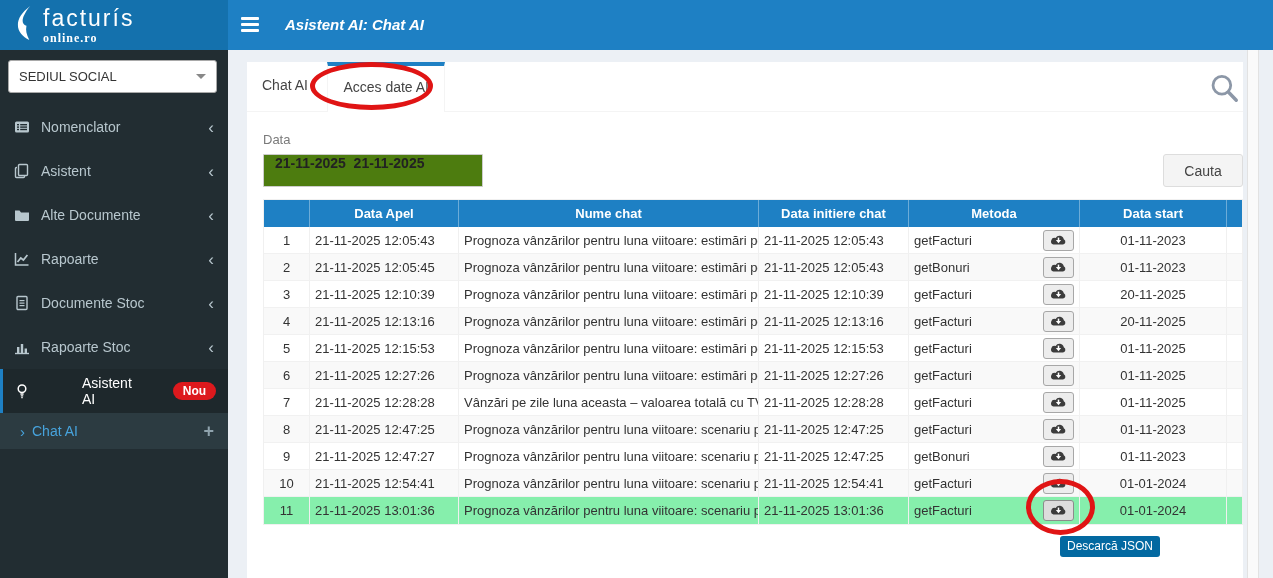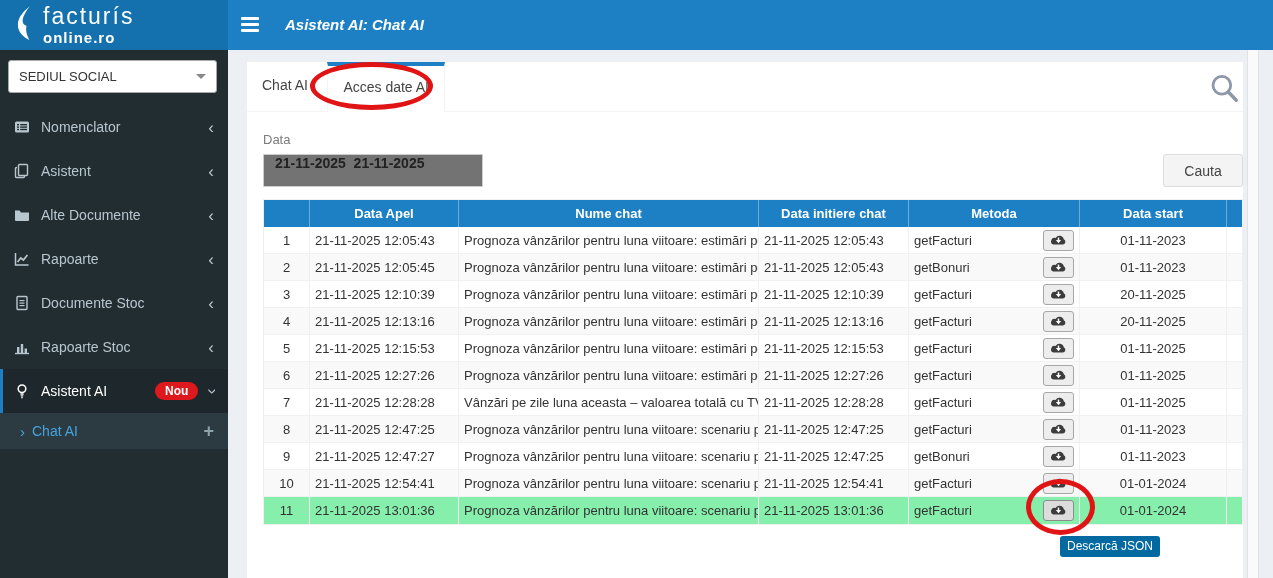--- a/index.html
+++ b/index.html
@@ -5,33 +5,33 @@
   * { box-sizing: border-box; margin: 0; padding: 0; }
   body { margin: 0; font-family: "Liberation Sans", sans-serif; }
   #page { position: relative; width: 1273px; height: 578px; overflow: hidden; background: #ecf0f5; }
 
   
   #sidebar { position: absolute; left: 0; top: 0; width: 228px; height: 578px; background: #222d32; }
   #logo { height: 50px; background: #1471ad; display: flex; align-items: center; padding-left: 16px; color: #fff; }
   #logo .leaf { margin-right: 8px; }
   #logo .brand-text { line-height: 1; }
   #logo .l1 { font-size: 23px; font-weight: normal; letter-spacing: 2px; }
-  #logo .l2 { font-size: 15px; font-weight: bold; letter-spacing: 1px; margin-top: 2px; }
+  #logo .l2 { font-size: 12px; font-weight: bold; letter-spacing: 1px; margin-top: 2px; font-family: Liberation Serif, serif; }
   #company { position: absolute; left: 8px; top: 60px; width: 209px; height: 33px; background: #fff;
              border: 1px solid #a9a9a9; border-radius: 3px; display: flex; align-items: center;
              padding: 0 10px; font-size: 13px; color: #333; cursor: pointer; }
   #company .caret { margin-left: auto; width: 0; height: 0; border-left: 5px solid transparent;
                     border-right: 5px solid transparent; border-top: 5px solid #888; }
   #menu { position: absolute; left: 0; top: 105px; width: 228px; }
   .mitem { height: 44px; display: flex; align-items: center; padding: 0 14px; color: #b8c7ce;
            font-size: 14px; cursor: pointer; position: relative; }
   .mitem svg { width: 16px; height: 16px; flex: 0 0 16px; color: #b8c7ce; }
   .mitem .lbl { margin-left: 11px; }
   .mitem .chev { margin-left: auto; font-size: 17px; line-height: 1; color: #b8c7ce; }
-  .mitem.active { background: #1e282c; color: #fff; border-left: 3px solid #1e80c4; padding-left: 11px; }
+  .mitem.active { background: #1e282c; color: #fff; border-left: 3px solid #1e80c4; padding-left: 11px; gap: 41px; }
   .mitem.active svg { color: #fff; }
   .badge-nou { margin-left: auto; background: #dd191d; color: #fff; font-size: 12px; font-weight: bold;
                padding: 2px 10px; border-radius: 10px; }
   .mitem.active .chev { margin-left: 10px; display: inline-block; transform: rotate(-90deg); }
   .submenu { height: 36px; background: #2c3b41; display: flex; align-items: center; padding: 0 14px 0 20px;
              color: #47a3dc; font-size: 14px; cursor: pointer; }
   .submenu .arr { font-size: 15px; margin-right: 7px; }
   .submenu .plus { margin-left: auto; color: #8fa3ad; font-size: 18px; font-weight: bold; }
 
   
@@ -53,21 +53,21 @@
          color: #444; cursor: pointer; vertical-align: top; }
   .tab.active { border-top: 4px solid #1e80c4; border-left: 1px solid #f4f4f4; border-right: 1px solid #f4f4f4;
                 line-height: 43px; background: #fff; }
   #search-glass { position: absolute; right: 3px; top: 10px; cursor: pointer; }
 
   
   #tab-body { position: relative; padding: 20px 0 0 16px; }
   #filter-row { position: relative; width: 980px; }
   #filter-label { font-size: 13px; color: #7a7a7a; }
   #date-input { margin-top: 7px; width: 220px; height: 33px; border: 1px solid #ccc; border-radius: 1px;
-                background: #737373; font-size: 14px; font-weight: 600; color: #222; padding: 0 11px;
+                background: #4d7c0f; font-size: 14px; font-weight: 600; color: #222; padding: 0 11px;
                 font-family: "Liberation Sans", sans-serif; white-space: pre; }
   #cauta-btn { position: absolute; right: 0; bottom: 0; width: 80px; height: 33px; background: #f4f4f4;
                border: 1px solid #ddd; border-radius: 3px; font-size: 14px; color: #444;
                font-family: "Liberation Sans", sans-serif; cursor: pointer; }
 
   
   #table { margin-top: 12px; width: 980px; border: 1px solid #f0f0f0; font-size: 13px; color: #333; }
   .tr { display: flex; height: 27px; border-bottom: 1px solid #f1f1f1; background: #fff; }
   .tr:last-child { border-bottom: none; }
   .tr.stripe { background: #f9f9f9; }

